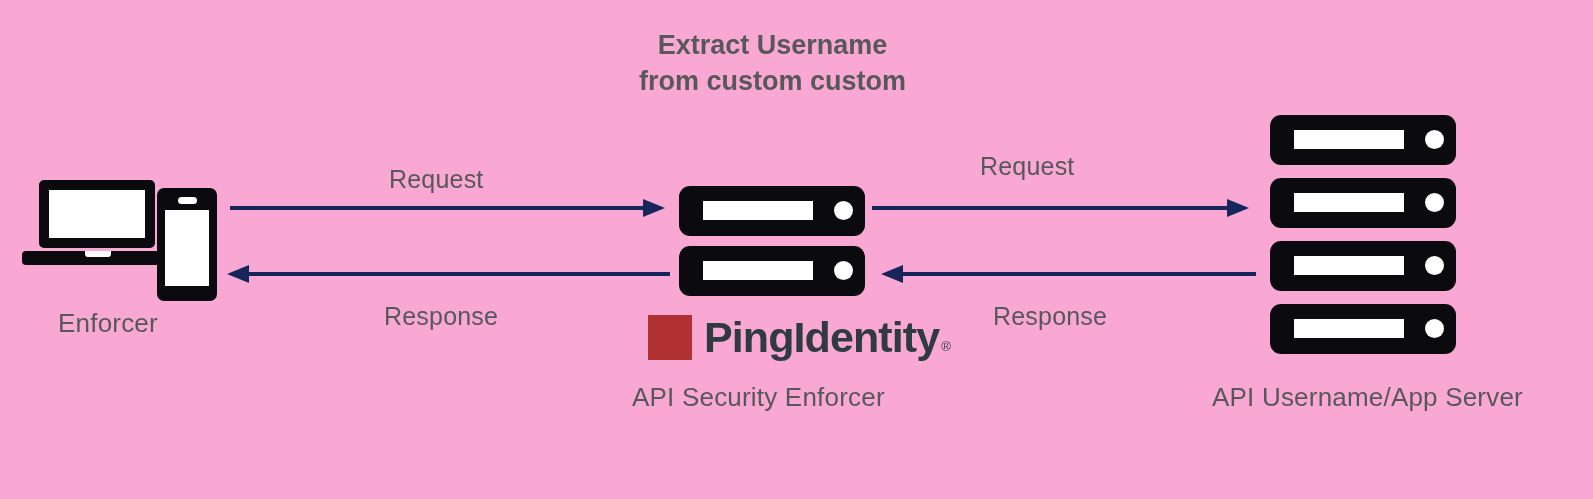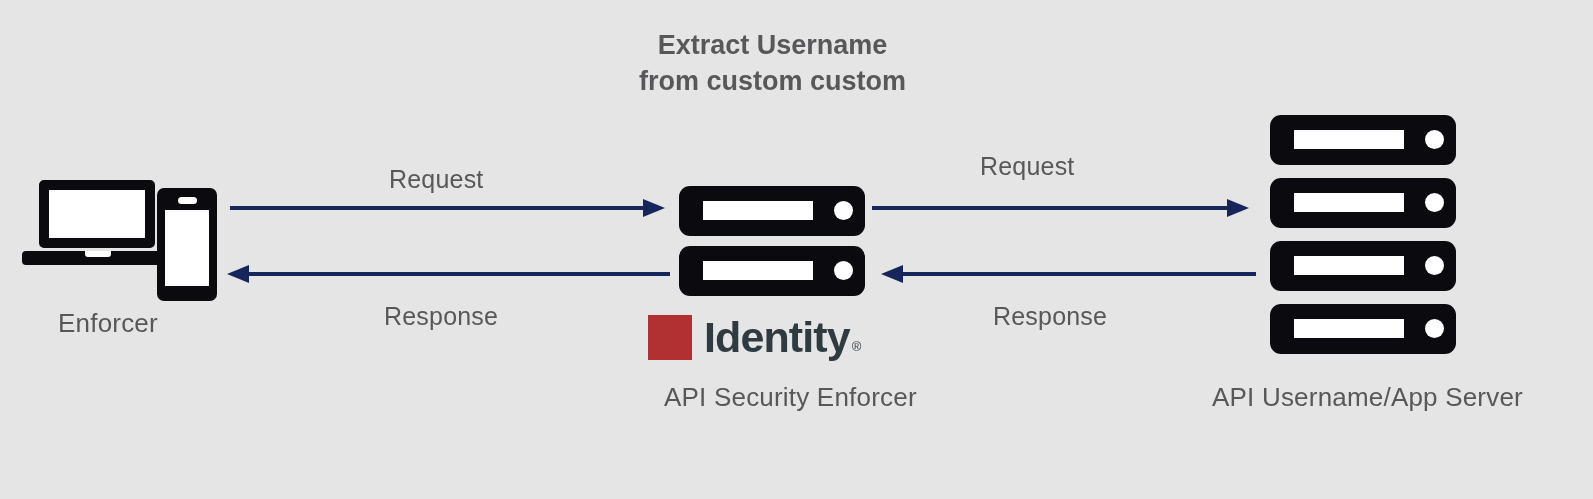--- a/index.html
+++ b/index.html
@@ -8,21 +8,21 @@
     padding: 0;
     background: #ffffff;
   }
   body {
     font-family: "Liberation Sans", sans-serif;
   }
   #diagram-canvas {
     position: relative;
     width: 1593px;
     height: 499px;
-    background: #e5e5e5;
+    background: #f9a8d4;
     overflow: hidden;
   }
   .abs { position: absolute; }
 
   
   .label {
     color: #58585a;
     font-weight: normal;
     letter-spacing: 0.2px;
     white-space: nowrap;
@@ -158,26 +158,27 @@
     </div>
     <div class="server-unit" style="left:0px; top:60px; width:186px; height:50px;">
       <div class="server-bar" style="left:24px; top:15px; width:110px; height:19px;"></div>
       <div class="server-led" style="left:155px; top:15px; width:19px; height:19px;"></div>
     </div>
   </div>
 
   <div class="abs" id="ping-logo">
     <div id="ping-logo-mark"></div>
     <div id="ping-logo-wordmark">
+      <span class="logo-ping">Ping</span>
         <span class="logo-identity">Identity</span>
         <span class="logo-reg">®</span>
     </div>
   </div>
 
-  <div class="abs label node-label" style="left:664px; top:382px;">API Security Enforcer</div>
+  <div class="abs label node-label" style="left:632px; top:382px;">API Security Enforcer</div>
 
   <div class="abs" style="left:1270px; top:115px; width:186px; height:239px;">
     <div class="server-unit" style="left:0px; top:0px; width:186px; height:50px;">
       <div class="server-bar" style="left:24px; top:15px; width:110px; height:19px;"></div>
       <div class="server-led" style="left:155px; top:15px; width:19px; height:19px;"></div>
     </div>
     <div class="server-unit" style="left:0px; top:63px; width:186px; height:50px;">
       <div class="server-bar" style="left:24px; top:15px; width:110px; height:19px;"></div>
       <div class="server-led" style="left:155px; top:15px; width:19px; height:19px;"></div>
     </div>

